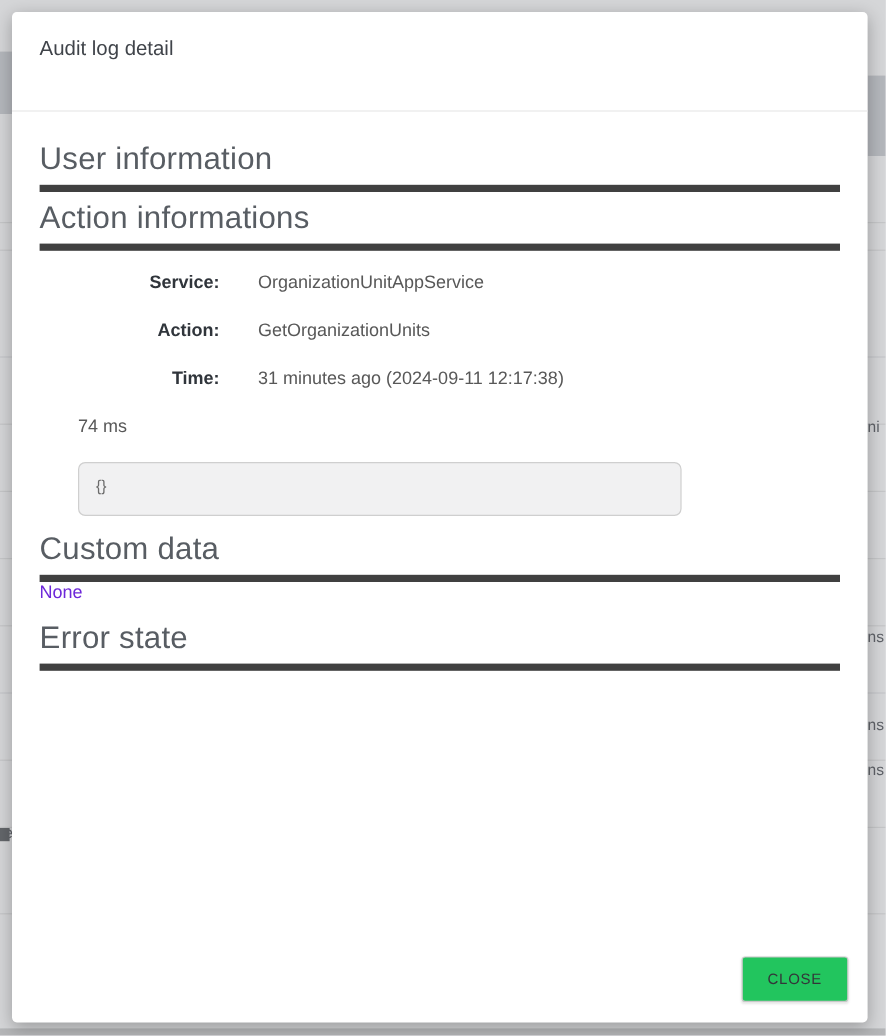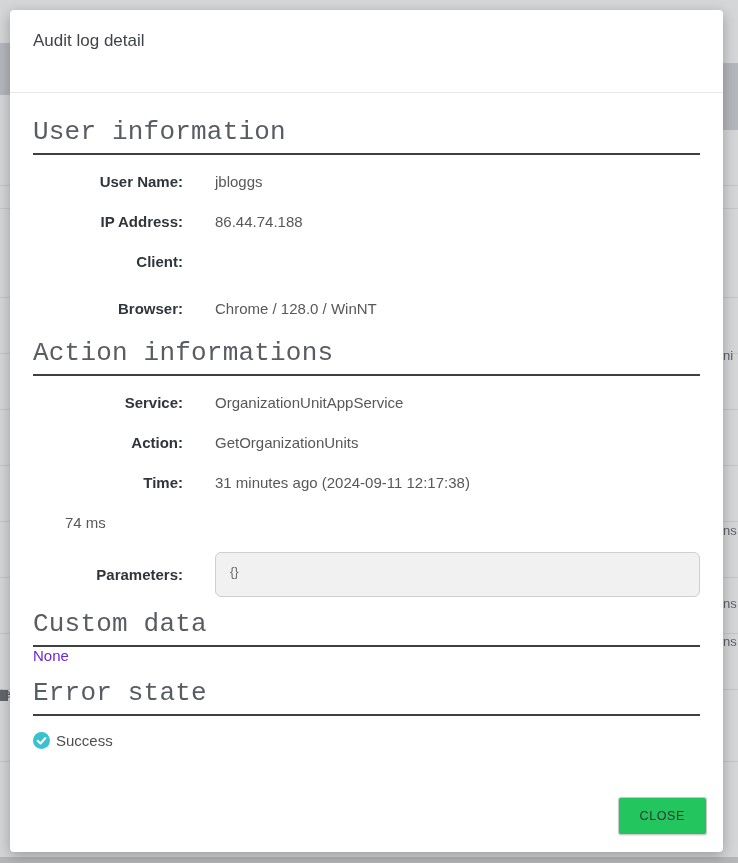--- a/index.html
+++ b/index.html
@@ -39,22 +39,21 @@
   }
   .modal-body {
     padding: 24px 23px 0 23px;
   }
   h3.section-heading {
     font-size: 26px;
     font-weight: 300;
     color: #585d63;
     letter-spacing: 0.2px;
     padding-bottom: 6px;
-    border-bottom: 2px solid #404040;
-    font-family: Liberation Mono, monospace;
+    border-bottom: 6px solid #404040;
   }
   .rows { margin-top: 16px; }
   .detail-row { display: flex; margin-bottom: 19px; }
   .detail-row .lbl {
     width: 150px;
     text-align: right;
     font-size: 15px;
     font-weight: 700;
     color: #30353b;
     line-height: 21px;
@@ -147,74 +146,46 @@
 
 <div class="modal">
 
   <div class="modal-header">
     <div class="modal-title">Audit log detail</div>
   </div>
 
   <div class="modal-body">
 
     <h3 class="section-heading">User information</h3>
-    <div class="rows">
-      <div class="detail-row">
-        <div class="lbl">User Name:</div>
-        <div class="val">jbloggs</div>
-      </div>
-      <div class="detail-row">
-        <div class="lbl">IP Address:</div>
-        <div class="val">86.44.74.188</div>
-      </div>
-      <div class="detail-row">
-        <div class="lbl">Client:</div>
-        <div class="val"></div>
-      </div>
-      <div class="detail-row" style="margin-top:26px">
-        <div class="lbl">Browser:</div>
-        <div class="val">Chrome / 128.0 / WinNT</div>
-      </div>
-    </div>
 
     <h3 class="section-heading section-gap">Action informations</h3>
     <div class="rows">
       <div class="detail-row">
         <div class="lbl">Service:</div>
         <div class="val">OrganizationUnitAppService</div>
       </div>
       <div class="detail-row">
         <div class="lbl">Action:</div>
         <div class="val">GetOrganizationUnits</div>
       </div>
       <div class="detail-row">
         <div class="lbl">Time:</div>
         <div class="val">31 minutes ago (2024-09-11 12:17:38)</div>
       </div>
       <div class="detail-row">
         <div class="val">74 ms</div>
       </div>
       <div class="detail-row params">
-        <div class="lbl">Parameters:</div>
         <textarea class="params-box" readonly="" style="">{}</textarea>
       </div>
     </div>
 
     <h3 class="section-heading">Custom data</h3>
     <div class="plain-text">None</div>
 
     <h3 class="section-heading mt">Error state</h3>
-    <div class="status-row">
-      <span class="status-icon">
-        <svg viewBox="0 0 16 16" width="17" height="17" aria-hidden="true">
-          <circle cx="8" cy="8" r="8" fill="#38c2cd"></circle>
-          <path d="M4.4 8.3 L7 10.8 L11.7 5.6" stroke="#ffffff" stroke-width="1.9" fill="none" stroke-linecap="round" stroke-linejoin="round"></path>
-        </svg>
-      </span>
-      <span class="status-text">Success</span>
-    </div>
 
   </div>
 
   <div class="modal-footer">
     <button class="btn-close">CLOSE</button>
   </div>
 </div>
 
 </body></html>

